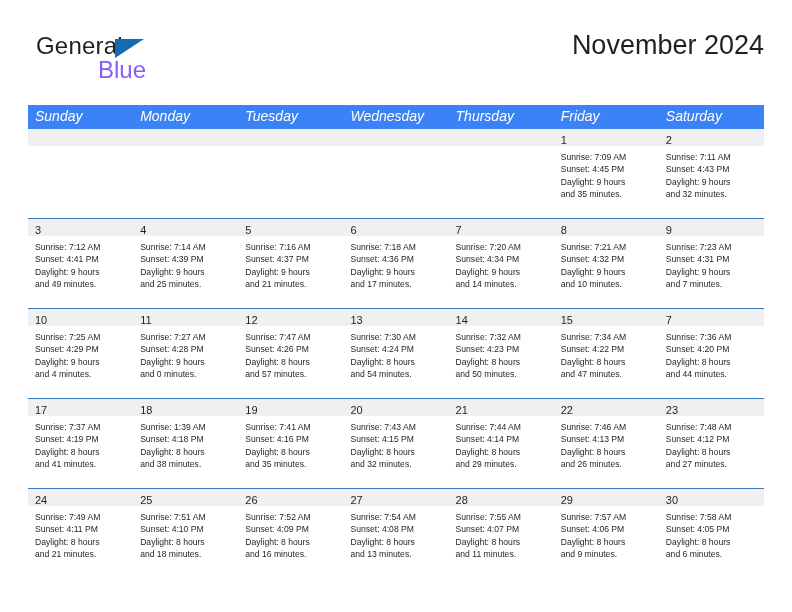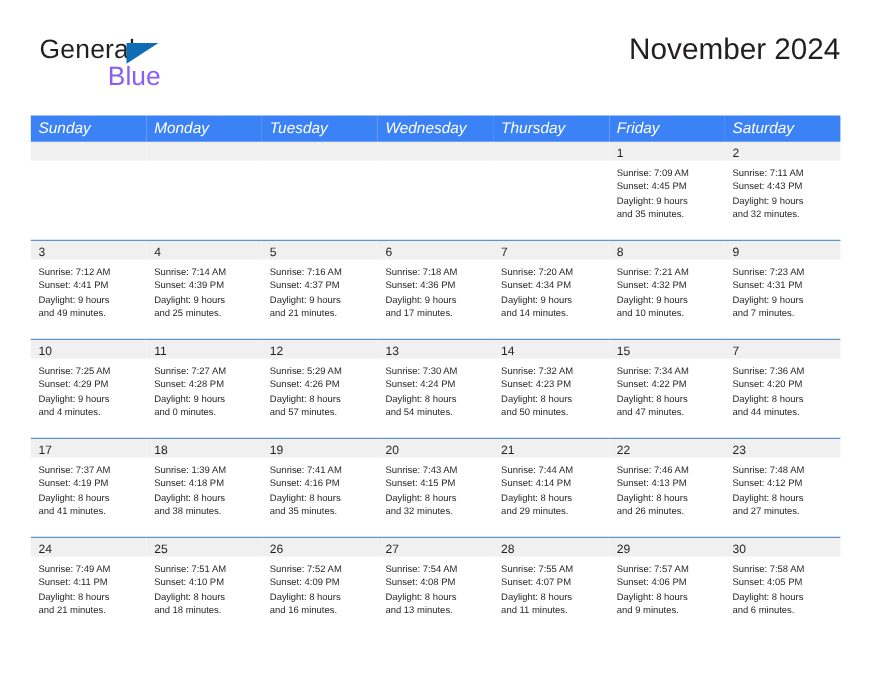--- a/index.html
+++ b/index.html
@@ -323,21 +323,21 @@
                 <div>Sunset: 4:28 PM</div>
                 <div>Daylight: 9 hours</div>
                 <div>and 0 minutes.</div>
               </div>
             </div>
           </td>
           <td>
             <div class="daycell">
               <div class="daynum-strip"><span class="daynum">12</span></div>
               <div class="dayinfo">
-                <div>Sunrise: 5:29 AM</div>
+                <div>Sunrise: 7:47 AM</div>
                 <div>Sunset: 4:26 PM</div>
                 <div>Daylight: 8 hours</div>
                 <div>and 57 minutes.</div>
               </div>
             </div>
           </td>
           <td>
             <div class="daycell">
               <div class="daynum-strip"><span class="daynum">13</span></div>
               <div class="dayinfo">

